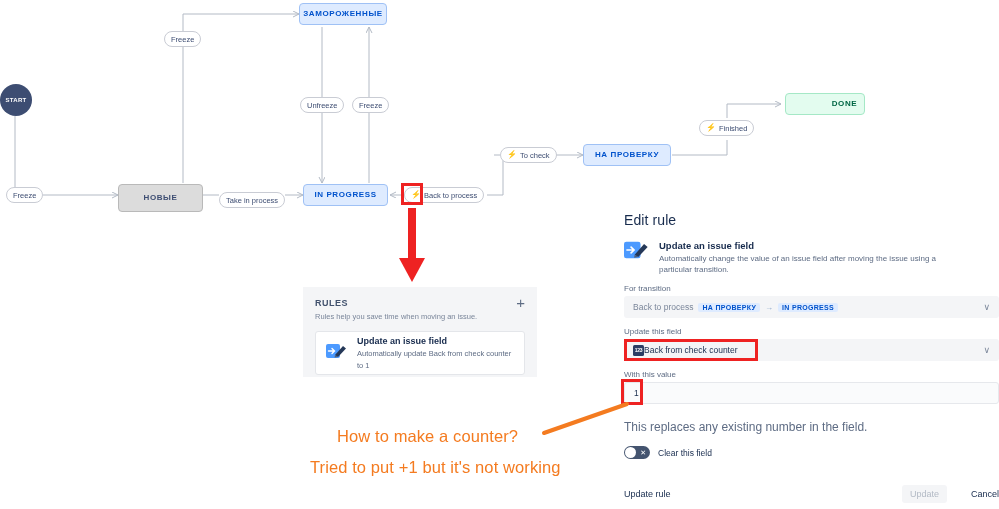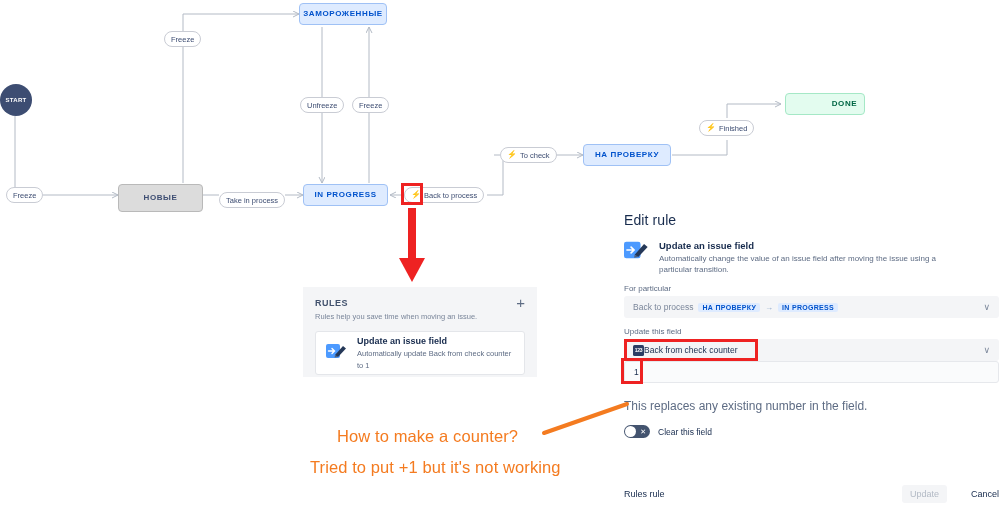--- a/index.html
+++ b/index.html
@@ -505,59 +505,60 @@
         <path d="M9 13 L17 4 L20 6.5 L12 15 Z" fill="#253858"></path>
         <path d="M9 13 L12 15 L8.6 15.6 Z" fill="#505f79"></path>
       </svg>
     </span>
     <div>
       <div class="rh-title">Update an issue field</div>
       <div class="rh-desc">Automatically change the value of an issue field after moving the issue using a particular transition.</div>
     </div>
   </div>
 
-  <div class="field-label">For particular</div>
+  <div class="field-label">For transition</div>
   <div class="select-row">
     <span>Back to process</span>
     <span class="lozenge">НА ПРОВЕРКУ</span>
     <span class="arrow-sep">→</span>
     <span class="lozenge">IN PROGRESS</span>
     <span class="chev">∨</span>
   </div>
 
   <div class="field-label">Update this field</div>
   <div style="position:relative;">
     <div class="select-row">
       <span class="field-chip">
         <span class="num-badge">123</span>
         <span>Back from check counter</span>
       </span>
       <span class="chev">∨</span>
     </div>
     <div id="field-select-highlight"></div>
   </div>
 
+  <div class="field-label">With this value</div>
   <div style="position:relative;">
     <div class="value-input">
       <span>1</span>
     </div>
     <div id="value-input-highlight"></div>
   </div>
   <div class="hint">This replaces any existing number in the field.</div>
 
   <div class="toggle-row">
     <span class="toggle">
       <span class="knob"></span>
       <span class="xmark">✕</span>
     </span>
     <span class="toggle-label">Clear this field</span>
   </div>
 
   <div class="panel-footer">
-    <span class="link-btn">Rules rule</span>
+    <span class="link-btn">Update rule</span>
     <span class="footer-right">
       <button class="btn-disabled">Update</button>
       <span class="btn-cancel">Cancel</span>
     </span>
   </div>
 </div>
 
 <svg id="annotation-layer" viewBox="0 0 999 509" xmlns="http://www.w3.org/2000/svg">
 
   <g fill="#ee2222">

